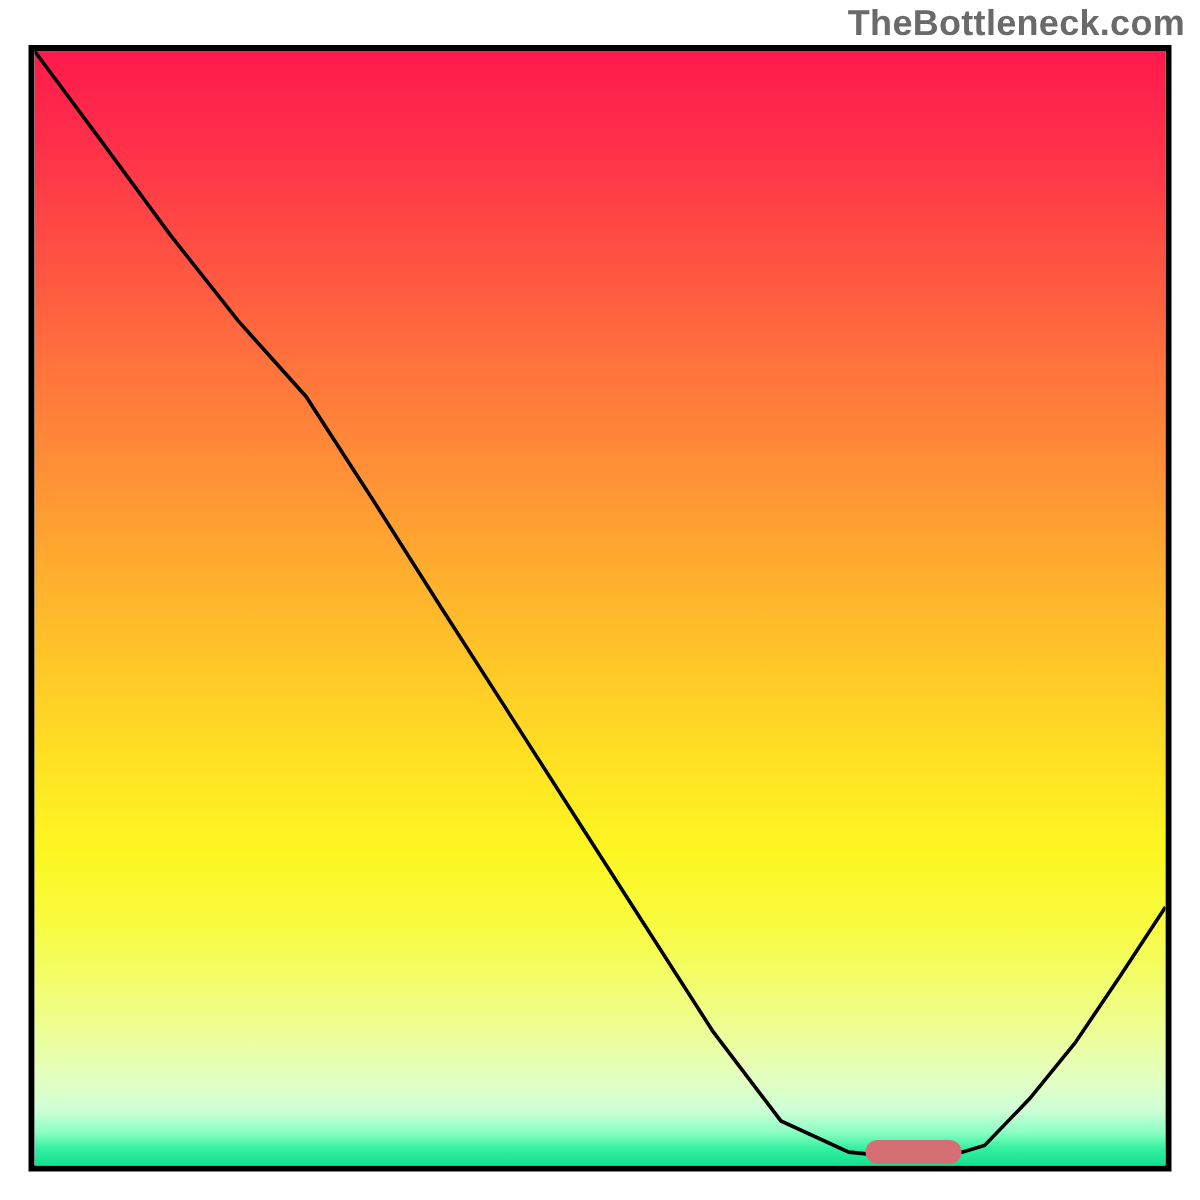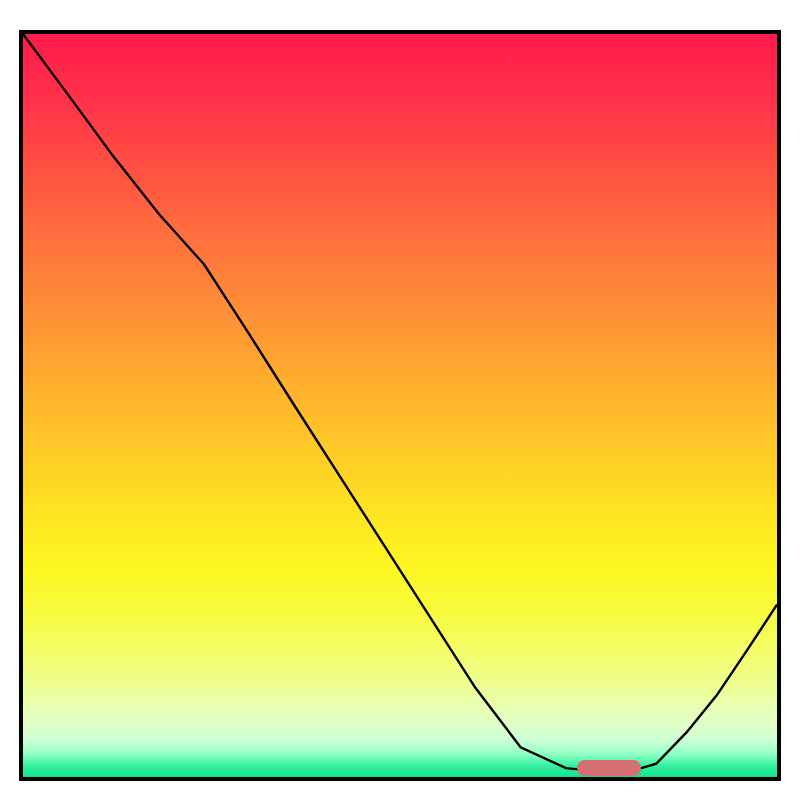--- a/index.html
+++ b/index.html
@@ -83,20 +83,21 @@
     height: 16px;
     border-radius: 8px;
     background: #d66f74;
     z-index: 5;
   }
 </style>
 </head>
 <body>
 
 <div class="frame">
+  <div class="watermark">TheBottleneck.com</div>
 
   <div class="plot-outer">
     <div class="plot-inner">
       <div class="gradient"></div>
 
       <div class="target-marker" id="target-marker" style="left: 554.19px; width: 64.09px; top: 726.084px; background: rgb(214, 111, 116);"></div>
 
       <svg class="curve" id="curve-svg" viewBox="0 0 754 743" preserveAspectRatio="none">
         <path id="curve-path" d="M0.0 0.0 L45.2 60.9 L90.5 122.6 L135.7 179.8 L181.0 230.3 L226.2 300.2 L271.4 371.5 L316.7 442.1 L361.9 512.7 L407.2 583.3 L452.4 653.8 L497.6 713.3 L542.9 734.1 L558.0 735.6 L588.1 735.6 L618.3 734.1 L633.4 729.6 L663.5 698.4 L693.7 661.3 L723.8 616.7 L754.0 570.6" fill="none" stroke="#000000" stroke-width="2.4"></path>
       </svg>

